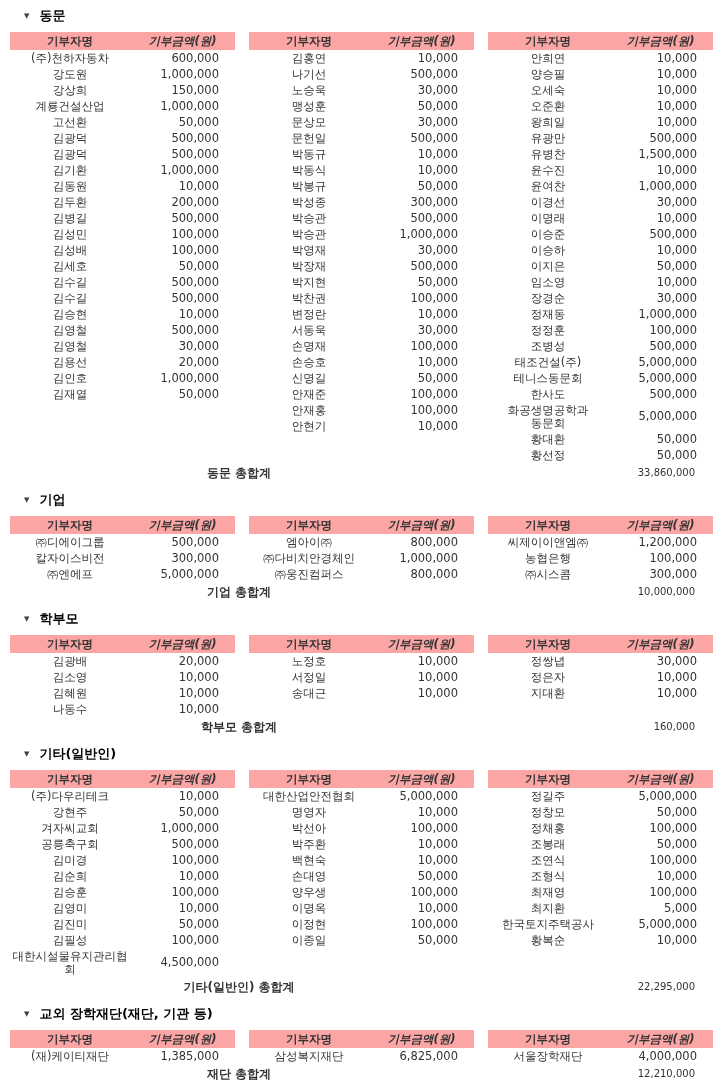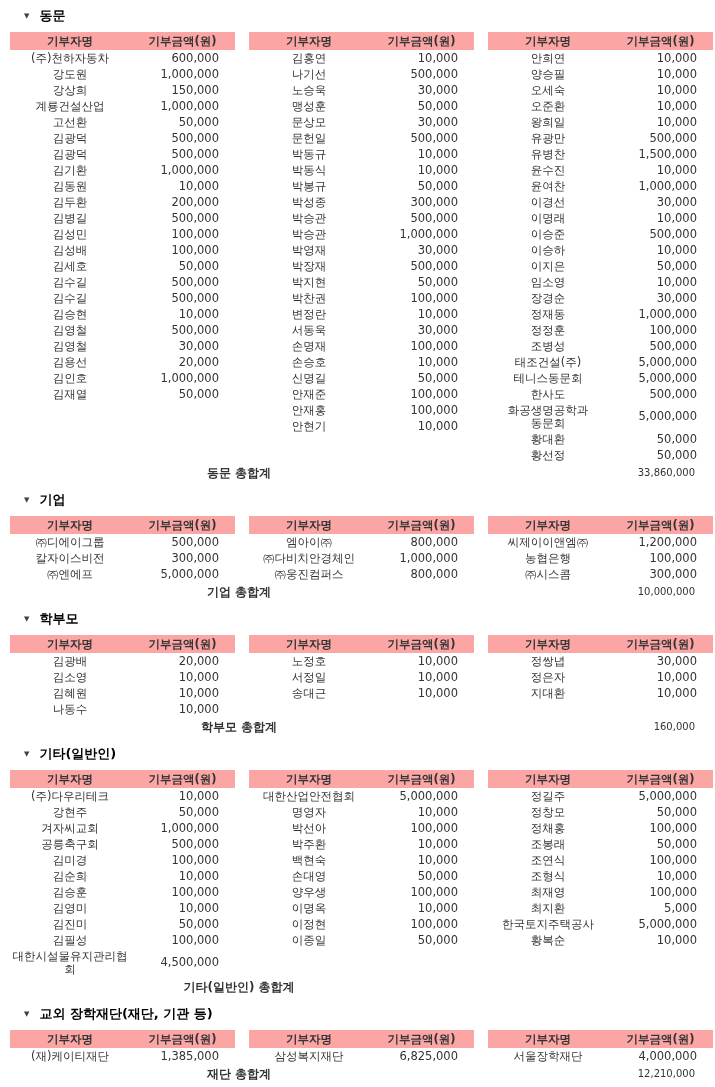--- a/index.html
+++ b/index.html
@@ -18,21 +18,21 @@
     font-size:7px;color:#404040;margin-right:10px;
     display:inline-block;transform:translateY(-2px);
   }
   .cols{display:flex;gap:14px;align-items:flex-start;}
   table.donor{border-collapse:collapse;width:225px;table-layout:fixed;}
   table.donor th{
     background:#fca5a5;font-size:11.5px;font-weight:bold;color:#333;
     padding:3px 0 2px 0;text-align:center;line-height:13px;
   }
   th.th-name{width:120px;}
-  th.th-amount{width:105px;}
+  th.th-amount{width:105px;font-style:italic;}
   table.donor td{
     font-size:11.5px;line-height:13px;padding:1.5px 0;
     vertical-align:middle;
   }
   td.name{text-align:center;white-space:pre-line;}
   td.amount{text-align:right;padding-right:16px !important;}
   .total-row{display:flex;margin-top:2px;align-items:center;}
   .total-label{
     width:458px;text-align:center;font-size:12px;font-weight:bold;
     line-height:16px;
@@ -816,20 +816,21 @@
 
   <tr>
     <td class="name">황복순</td>
     <td class="amount">10,000</td>
   </tr>
 </tbody>
   </table>
 </div>
     <div class="total-row">
       <span class="total-label">기타(일반인) 총합계</span>
+      <span class="total-amount">22,295,000</span>
     </div>
   </div>
 
   <div class="section">
     <div class="section-title">
       <span class="tri">▼</span><span>교외 장학재단(재단, 기관 등)</span>
     </div>
     <div class="cols">
   <table class="donor">
     <thead>

